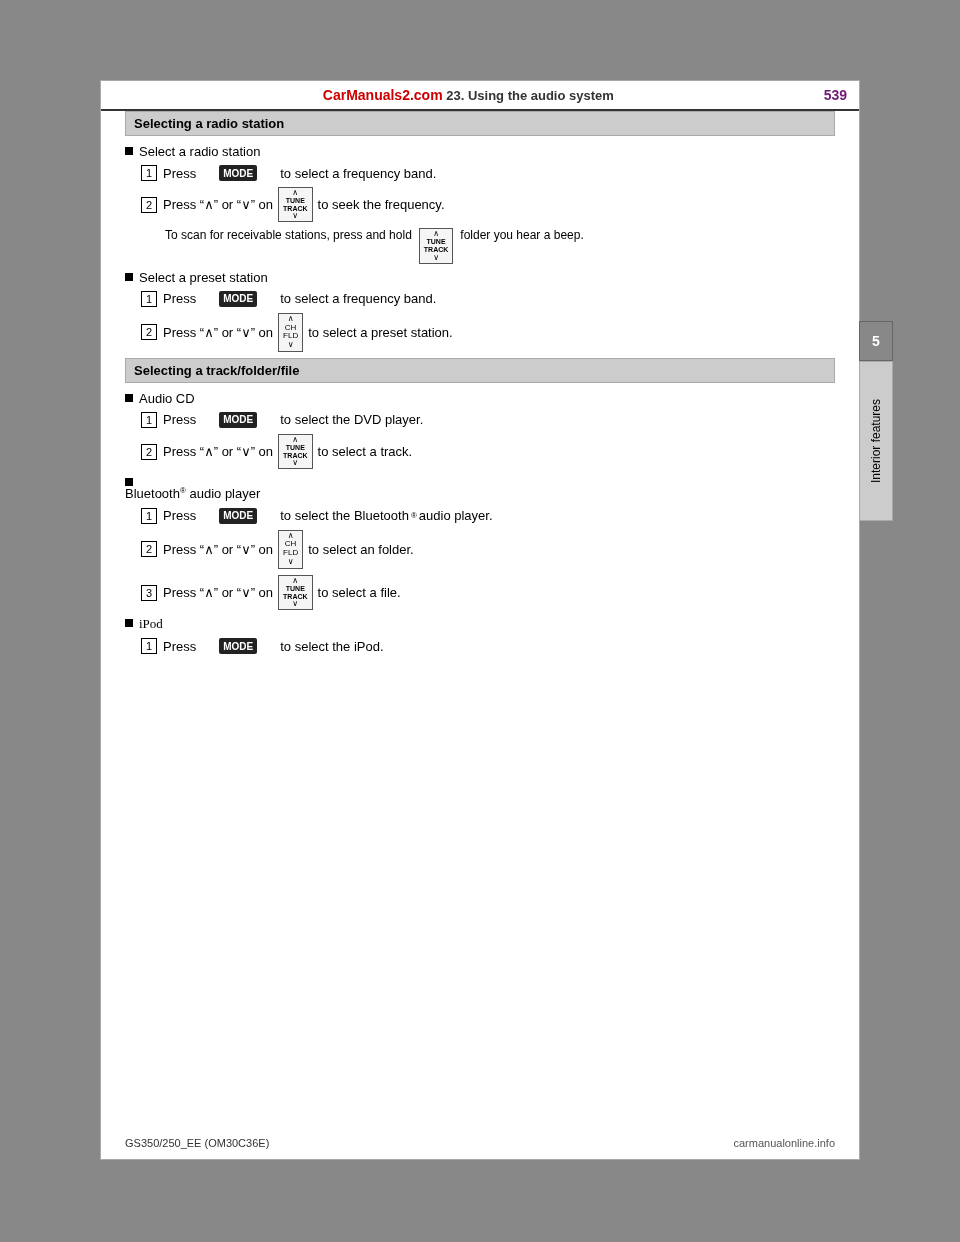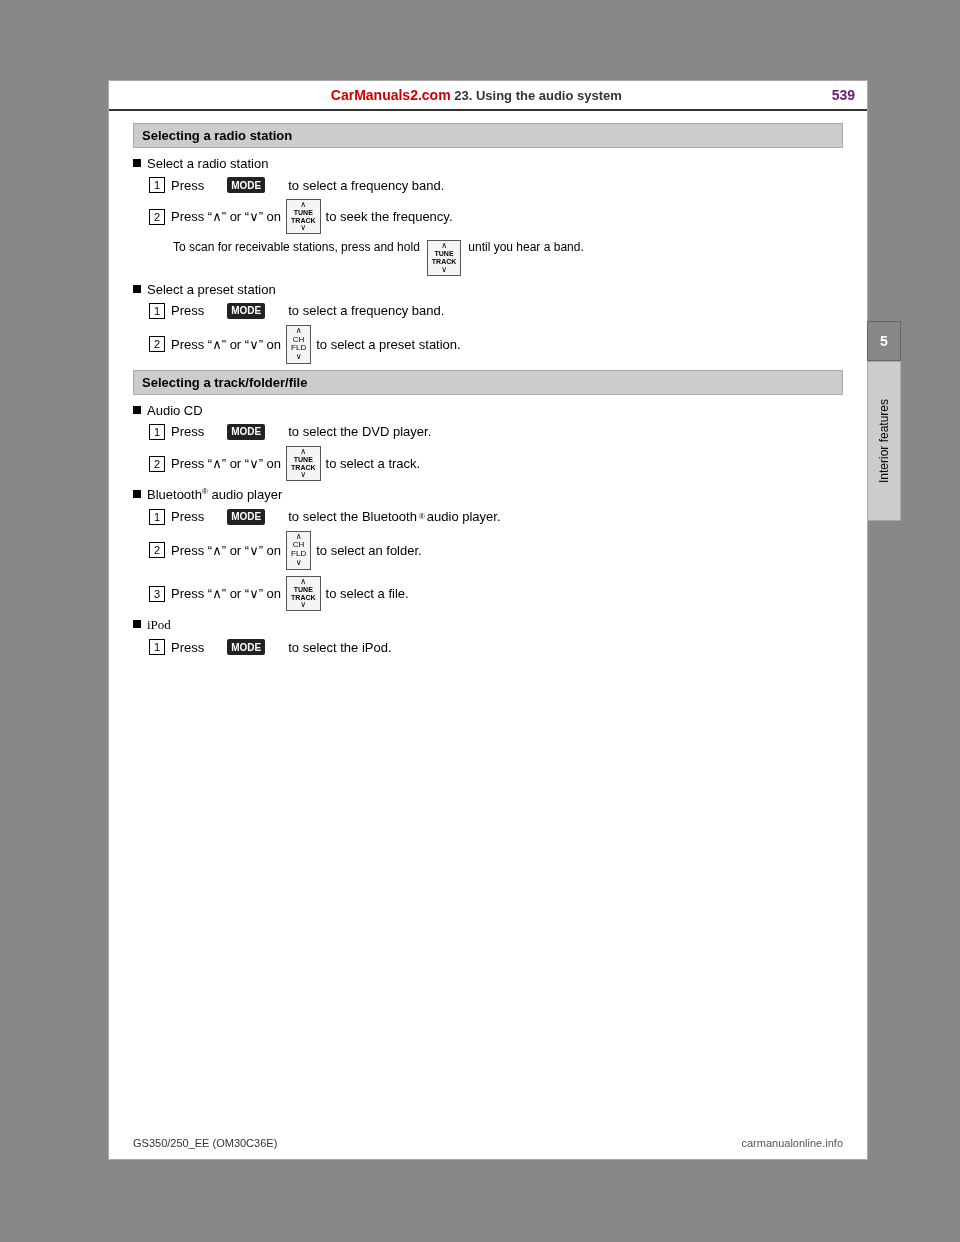--- a/index.html
+++ b/index.html
@@ -7,21 +7,21 @@
       width: 960px;
       height: 1242px;
       background: #888;
       font-family: Arial, sans-serif;
       font-size: 13px;
       overflow: hidden;
     }
     .page-outer {
       position: absolute;
       top: 80px;
-      left: 108px;
+      left: 100px;
       width: 760px;
       height: 1080px;
       background: #fff;
       border: 1px solid #aaa;
     }
     .page-header {
       display: flex;
       justify-content: space-between;
       align-items: center;
       padding: 6px 12px;
@@ -65,21 +65,21 @@
       background: #888;
       display: flex;
       align-items: center;
       justify-content: center;
       font-size: 14px;
       font-weight: bold;
       color: #fff;
       border: 1px solid #666;
     }
     .content {
-      padding: 12px 24px;
+      padding: 0 24px;
     }
     .section-header {
       background: #ccc;
       padding: 4px 8px;
       font-size: 13px;
       font-weight: bold;
       margin-bottom: 8px;
       border: 1px solid #aaa;
     }
     .bullet-item {
@@ -242,21 +242,21 @@
       </div>
 
       <div class="note-row">
         <span>To scan for receivable stations, press and hold</span>
         <span class="tune-track-btn" style="display:inline-flex;">
           <span class="arrow-up">∧</span>
           <span class="label-line">TUNE</span>
           <span class="label-line">TRACK</span>
           <span class="arrow-down">∨</span>
         </span>
-        <span>until you hear a band.</span>
+        <span>folder you hear a beep.</span>
       </div>
 
       <div class="bullet-item" style="margin-top:6px;">
         <span class="bullet-square"></span>
         <span>Select a preset station</span>
       </div>
 
       <div class="step-row">
         <span class="step-num">1</span>
         <span class="step-text">
@@ -299,21 +299,21 @@
           <span class="tune-track-btn">
             <span class="arrow-up">∧</span>
             <span class="label-line">TUNE</span>
             <span class="label-line">TRACK</span>
             <span class="arrow-down">∨</span>
           </span>
           to select a track.
         </span>
       </div>
 
-      <div class="bullet-item" style="margin-top:6px;">
+      <div class="bullet-item" style="margin-top:6px;flex-direction:column;">
         <span class="bullet-square"></span>
         <span>Bluetooth<sup>®</sup> audio player</span>
       </div>
 
       <div class="step-row">
         <span class="step-num">1</span>
         <span class="step-text">
           Press <span class="mode-btn">MODE</span> to select the Bluetooth<sup>®</sup> audio player.
         </span>
       </div>

